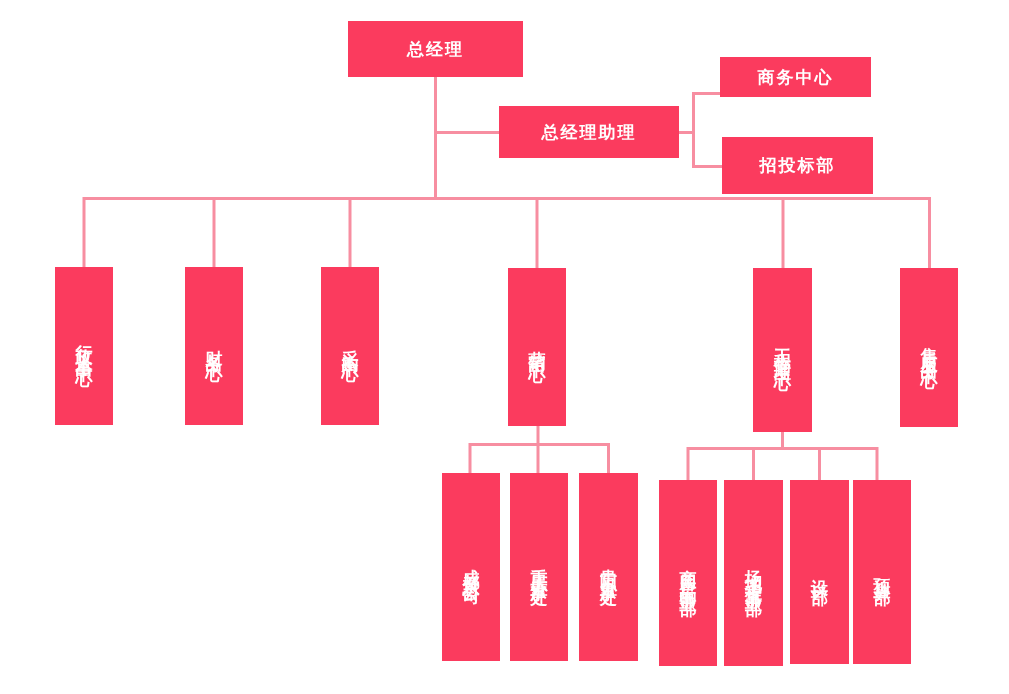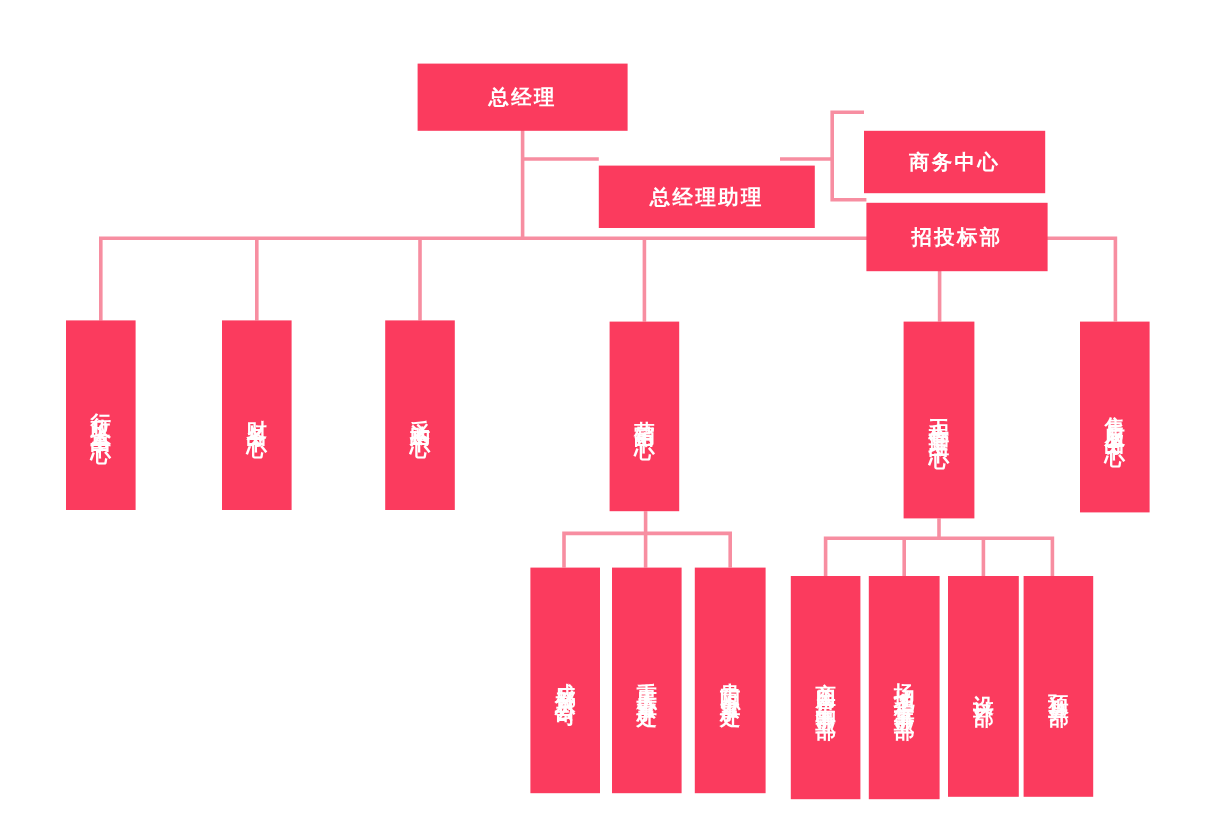--- a/index.html
+++ b/index.html
@@ -32,21 +32,21 @@
     position: absolute;
     background: var(--node-fill);
     color: var(--text);
     display: flex;
     align-items: center;
     justify-content: center;
     font-weight: bold;
     font-size: 17px;
     text-align: center;
   }
-  .h-node { letter-spacing: 2px; margin-top: 32px; }
+  .h-node { letter-spacing: 2px; }
   .v-node {
     writing-mode: vertical-rl;
     text-orientation: upright;
     letter-spacing: 5px;
   }
 </style>
 </head>
 <body>
 
 <div class="canvas">
@@ -72,21 +72,21 @@
     <path d="M782.5,432 L782.5,448.5"></path>
     <path d="M688,480 L688,448.5 L877,448.5 L877,480"></path>
     <path d="M753.5,448.5 L753.5,480"></path>
     <path d="M819.5,448.5 L819.5,480"></path>
   </svg>
 
   <div class="node h-node" style="left:348px; top:21px; width:175px; height:56px;">总经理</div>
 
   <div class="node h-node" style="left:499px; top:106px; width:180px; height:52px;">总经理助理</div>
 
-  <div class="node h-node" style="left:720px; top:77px; width:151px; height:52px;">商务中心</div>
+  <div class="node h-node" style="left:720px; top:57px; width:151px; height:40px;">商务中心</div>
 
   <div class="node h-node" style="left:722px; top:137px; width:151px; height:57px;">招投标部</div>
 
   <div class="node v-node" style="left:55px; top:267px; width:58px; height:158px;">行政人事中心</div>
 
   <div class="node v-node" style="left:185px; top:267px; width:58px; height:158px;">财务中心</div>
 
   <div class="node v-node" style="left:321px; top:267px; width:58px; height:158px;">采购中心</div>
 
   <div class="node v-node" style="left:508px; top:268px; width:58px; height:158px;">营销中心</div>

